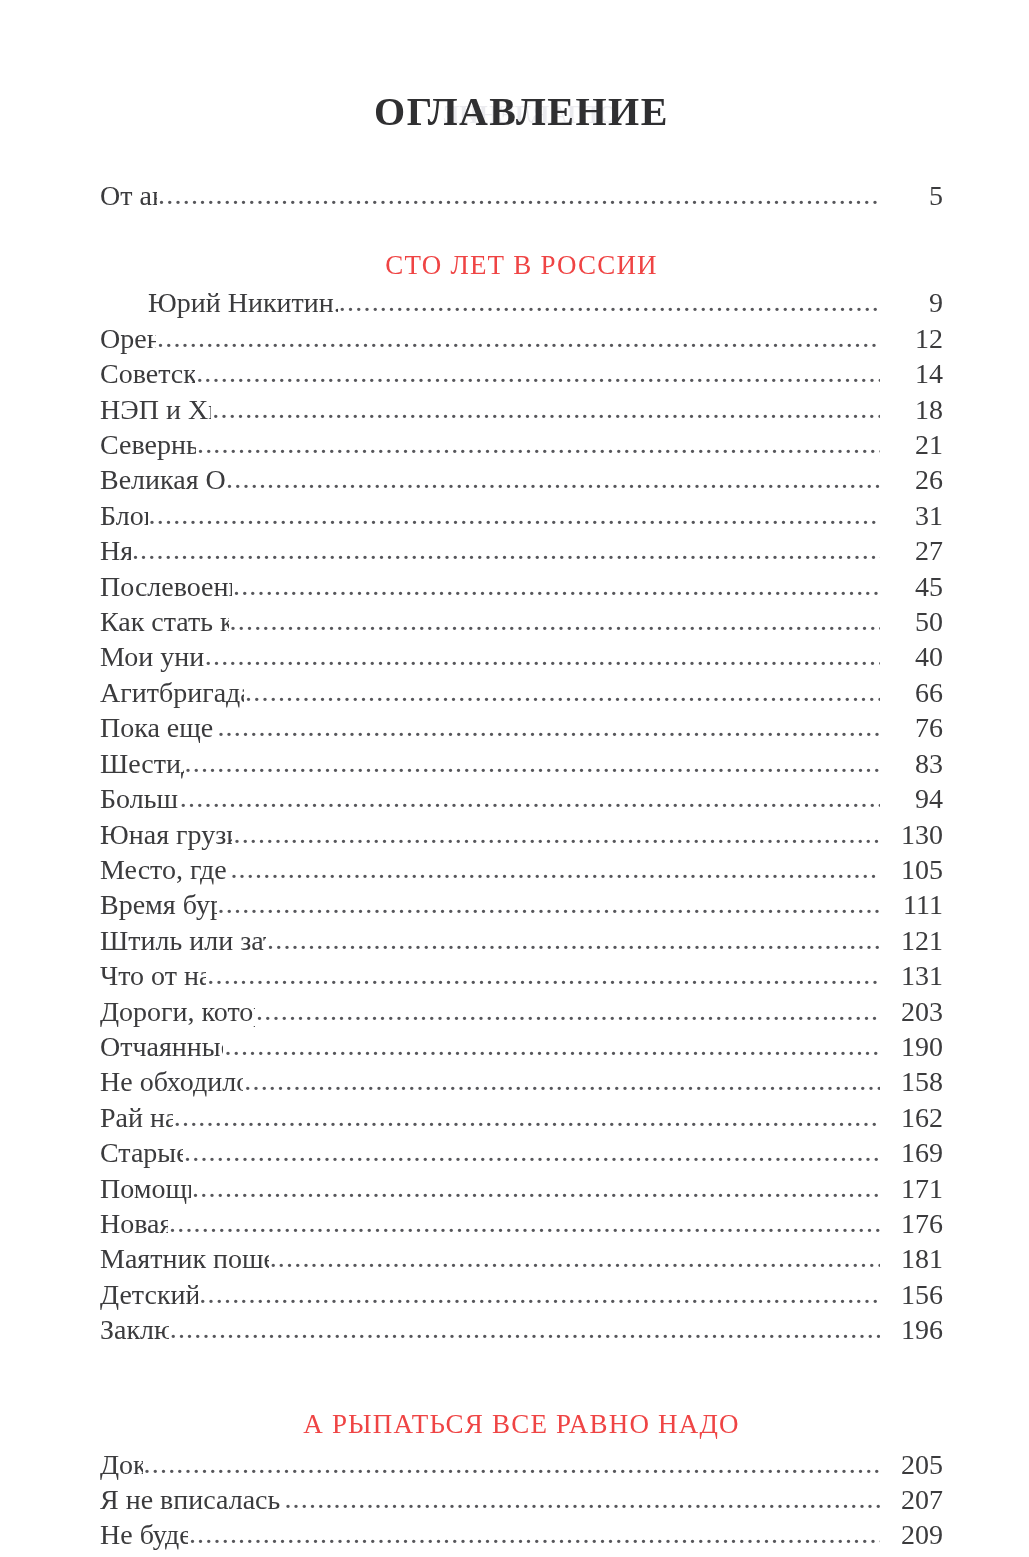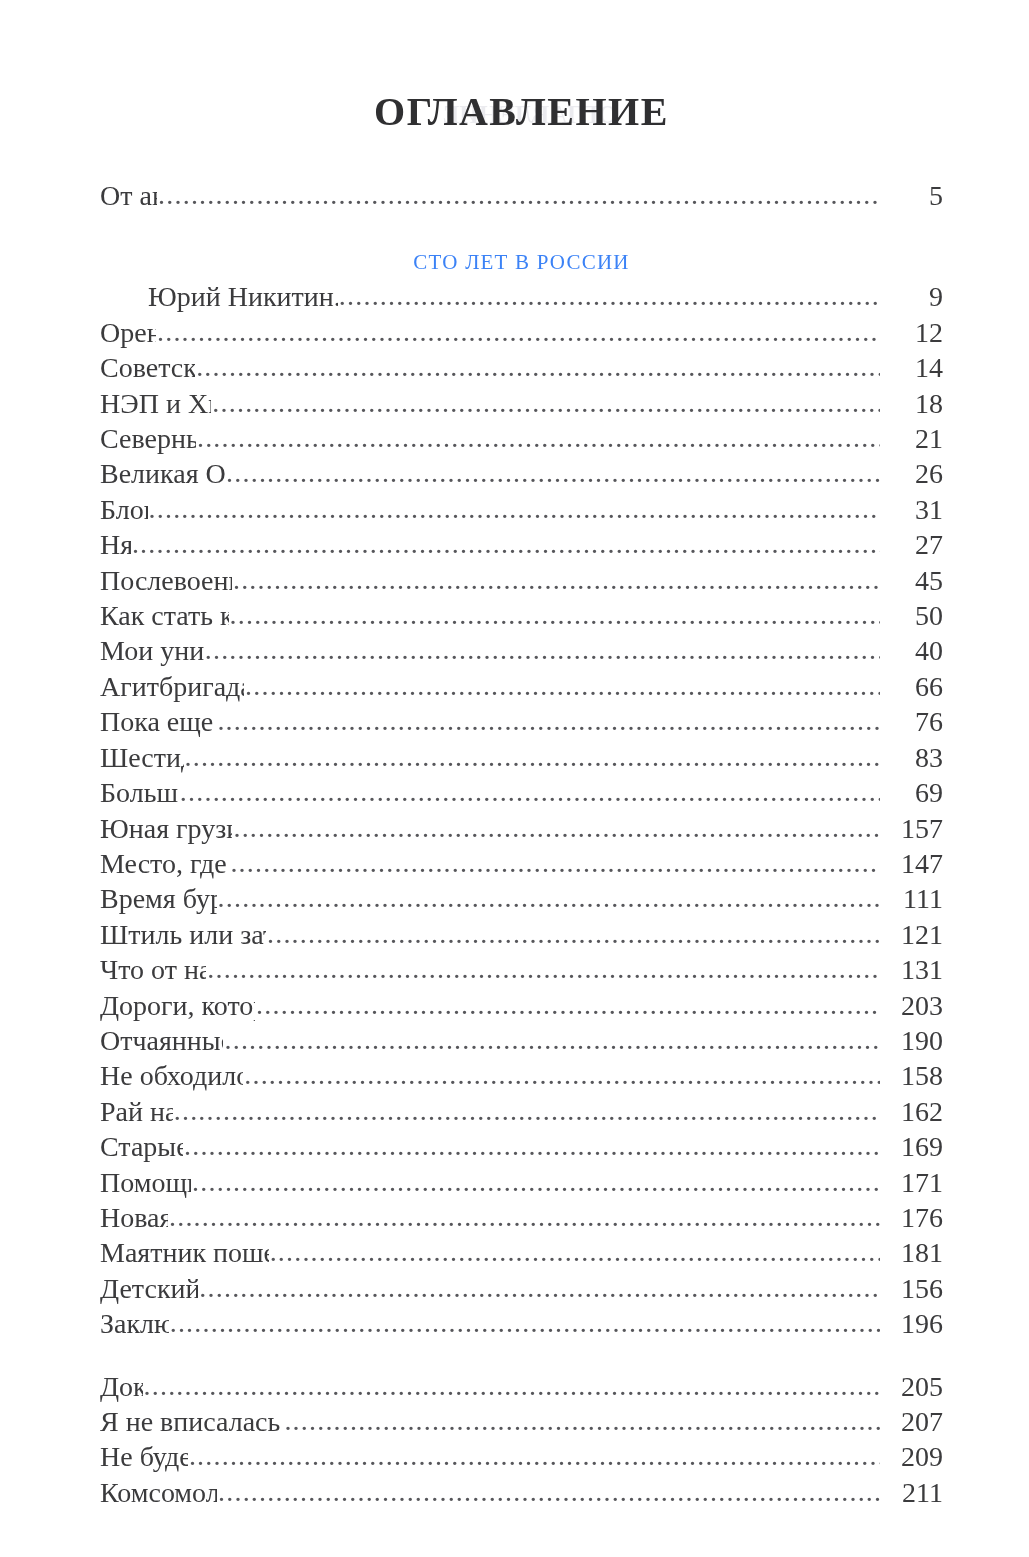--- a/index.html
+++ b/index.html
@@ -53,24 +53,24 @@
     font-weight: bold;
     letter-spacing: 1.5px;
     color: #2f2f31;
     margin: 0;
     padding-top: 92px;
     line-height: 1;
   }
 
   .section-heading {
     text-align: center;
-    font-size: 21px;
+    font-size: 27px;
     font-weight: normal;
     letter-spacing: 1.2px;
-    color: #3b82f6;
+    color: #ef4444;
     margin: 0;
     line-height: 1;
   }
 
   .heading-sto {
     padding-top: 39px;
     padding-bottom: 6px;
   }
 
   .heading-rypatsya {
@@ -225,31 +225,31 @@
         <span class="page">76</span>
       </li>
       <li class="toc-entry">
         <span class="label">Шестидесятые</span>
         <span class="leader"></span>
         <span class="page">83</span>
       </li>
       <li class="toc-entry">
         <span class="label">Большой брат</span>
         <span class="leader"></span>
-        <span class="page">69</span>
+        <span class="page">94</span>
       </li>
       <li class="toc-entry">
         <span class="label">Юная грузинская княжна</span>
         <span class="leader"></span>
-        <span class="page">157</span>
+        <span class="page">130</span>
       </li>
       <li class="toc-entry">
         <span class="label">Место, где учатся летать</span>
         <span class="leader"></span>
-        <span class="page">147</span>
+        <span class="page">105</span>
       </li>
       <li class="toc-entry">
         <span class="label">Время бури и натиска</span>
         <span class="leader"></span>
         <span class="page">111</span>
       </li>
       <li class="toc-entry">
         <span class="label">Штиль или затишье перед бурей?</span>
         <span class="leader"></span>
         <span class="page">121</span>
@@ -306,20 +306,21 @@
       </li>
       <li class="toc-entry">
         <span class="label">Заключение</span>
         <span class="leader"></span>
         <span class="page">196</span>
       </li>
     </ul>
 
     <div class="spacer-after-section-1"></div>
 
+    <h2 class="section-heading heading-rypatsya">А РЫПАТЬСЯ ВСЕ РАВНО НАДО</h2>
 
     <ul class="toc-list">
       <li class="toc-entry">
         <span class="label">Доколе</span>
         <span class="leader"></span>
         <span class="page">205</span>
       </li>
       <li class="toc-entry">
         <span class="label">Я не вписалась в двадцать первый век</span>
         <span class="leader"></span>

